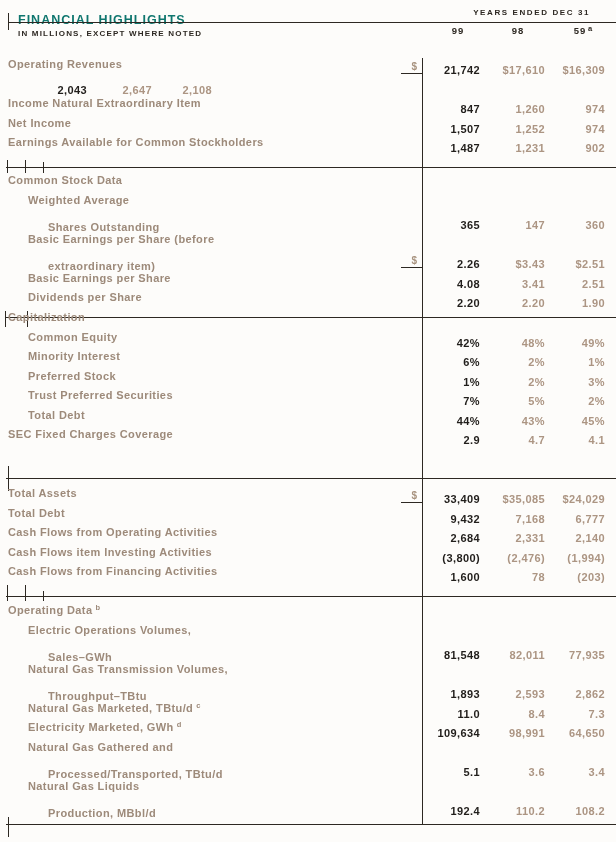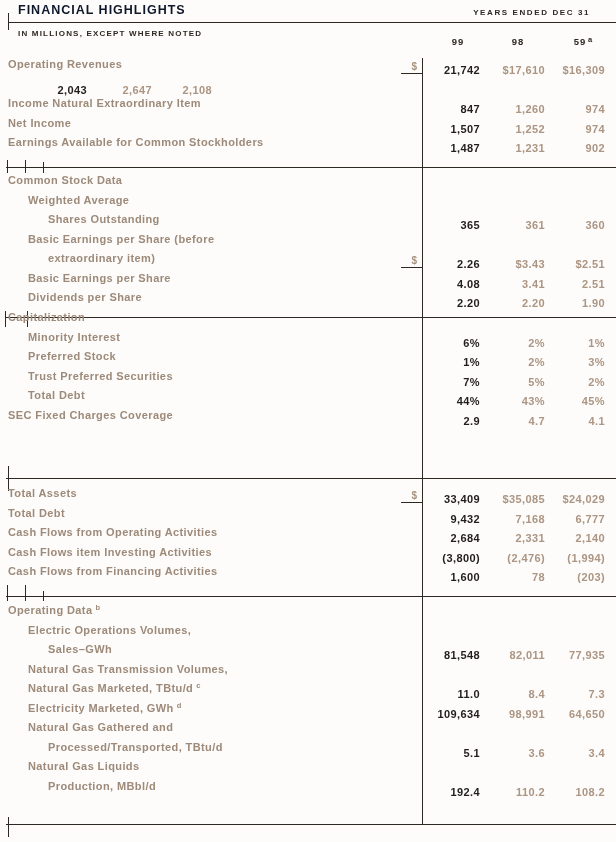--- a/index.html
+++ b/index.html
@@ -7,36 +7,36 @@
     width:616px;height:842px;
     background:#fdfcfa;
     font-family:"Liberation Sans", sans-serif;
     position:relative;
     overflow:hidden;
   }
   .page{position:absolute;inset:0;}
 
   
   .title{
-    position:absolute;left:18px;top:3px;
+    position:absolute;left:18px;top:13px;
     font-size:12.5px;font-weight:bold;letter-spacing:1px;
-    color:#0f172a;white-space:nowrap;
+    color:#0f766e;white-space:nowrap;
   }
   .period{
     position:absolute;right:26px;top:8px;
     font-size:8px;letter-spacing:1.6px;font-weight:bold;
     color:#2d2822;white-space:nowrap;
   }
   .units{
     position:absolute;left:18px;top:29px;
     font-size:8px;letter-spacing:1.2px;font-weight:bold;
     color:#2d2822;white-space:nowrap;
   }
   .colheads{
-    position:absolute;left:401px;top:36px;
+    position:absolute;left:401px;top:25px;
     display:flex;align-items:flex-start;
     font-size:9.5px;font-weight:bold;letter-spacing:0.8px;color:#2d2822;
   }
   .ch-spacer{width:22px;}
   .ch{box-sizing:border-box;text-align:right;}
   .ch99{width:57px;padding-right:16px;}
   .ch98{width:65px;padding-right:21px;}
   .ch97{width:60px;padding-right:12px;}
 
   
@@ -67,21 +67,21 @@
   .sec-1{top:173px;}
   .sec-2{top:310px;}
   .sec-3{top:486px;}
   .sec-4{top:603px;}
   .row{display:flex;height:19.5px;align-items:flex-start;font-weight:bold;}
   .lbl{
     flex:1;font-size:11px;line-height:14px;letter-spacing:0.4px;
     color:#9d8a7a;white-space:nowrap;overflow:hidden;
   }
   .ind1{padding-left:20px;}
-  .ind2{padding-left:40px;}
+  .ind2{padding-left:40px;margin-top:8px;}
   .sup{
     font-size:7.5px;position:relative;top:-4px;margin-left:3px;
   }
   .sup.dark{color:#2d2822;top:-3px;margin-left:2px;}
   .dollar{
     width:22px;box-sizing:border-box;height:13px;
     font-size:10px;color:#a8937f;text-align:right;padding-right:6px;
     transform:translateY(4px);
   }
   .dollar.has-d{border-bottom:1.5px solid #2d2822;}
@@ -201,21 +201,21 @@
             <div class="v v98"></div>
             <div class="v v97"></div>
             <div class="vspacer"></div>
           </div>
         </div>
         <div class="row">
           <div class="lbl ind2">Shares Outstanding</div>
           <div class="dollar"></div>
           <div class="vals">
             <div class="v v99">365</div>
-            <div class="v v98">361</div>
+            <div class="v v98">147</div>
             <div class="v v97">360</div>
             <div class="vspacer"></div>
           </div>
         </div>
         <div class="row">
           <div class="lbl ind1">Basic Earnings per Share (before</div>
           <div class="dollar"></div>
           <div class="vals">
             <div class="v v99"></div>
             <div class="v v98"></div>
@@ -259,20 +259,30 @@
           <div class="lbl ind0">Capitalization</div>
           <div class="dollar"></div>
           <div class="vals">
             <div class="v v99"></div>
             <div class="v v98"></div>
             <div class="v v97"></div>
             <div class="vspacer"></div>
           </div>
         </div>
         <div class="row">
+          <div class="lbl ind1">Common Equity</div>
+          <div class="dollar"></div>
+          <div class="vals">
+            <div class="v v99">42%</div>
+            <div class="v v98">48%</div>
+            <div class="v v97">49%</div>
+            <div class="vspacer"></div>
+          </div>
+        </div>
+        <div class="row">
           <div class="lbl ind1">Minority Interest</div>
           <div class="dollar"></div>
           <div class="vals">
             <div class="v v99">6%</div>
             <div class="v v98">2%</div>
             <div class="v v97">1%</div>
             <div class="vspacer"></div>
           </div>
         </div>
         <div class="row">
@@ -403,20 +413,30 @@
           <div class="lbl ind1">Natural Gas Transmission Volumes,</div>
           <div class="dollar"></div>
           <div class="vals">
             <div class="v v99"></div>
             <div class="v v98"></div>
             <div class="v v97"></div>
             <div class="vspacer"></div>
           </div>
         </div>
         <div class="row">
+          <div class="lbl ind2">Throughput–TBtu</div>
+          <div class="dollar"></div>
+          <div class="vals">
+            <div class="v v99">1,893</div>
+            <div class="v v98">2,593</div>
+            <div class="v v97">2,862</div>
+            <div class="vspacer"></div>
+          </div>
+        </div>
+        <div class="row">
           <div class="lbl ind1">Natural Gas Marketed, TBtu/d<div class="sup" style="display: inline;">c</div></div>
           <div class="dollar"></div>
           <div class="vals">
             <div class="v v99">11.0</div>
             <div class="v v98">8.4</div>
             <div class="v v97">7.3</div>
             <div class="vspacer"></div>
           </div>
         </div>
         <div class="row">

